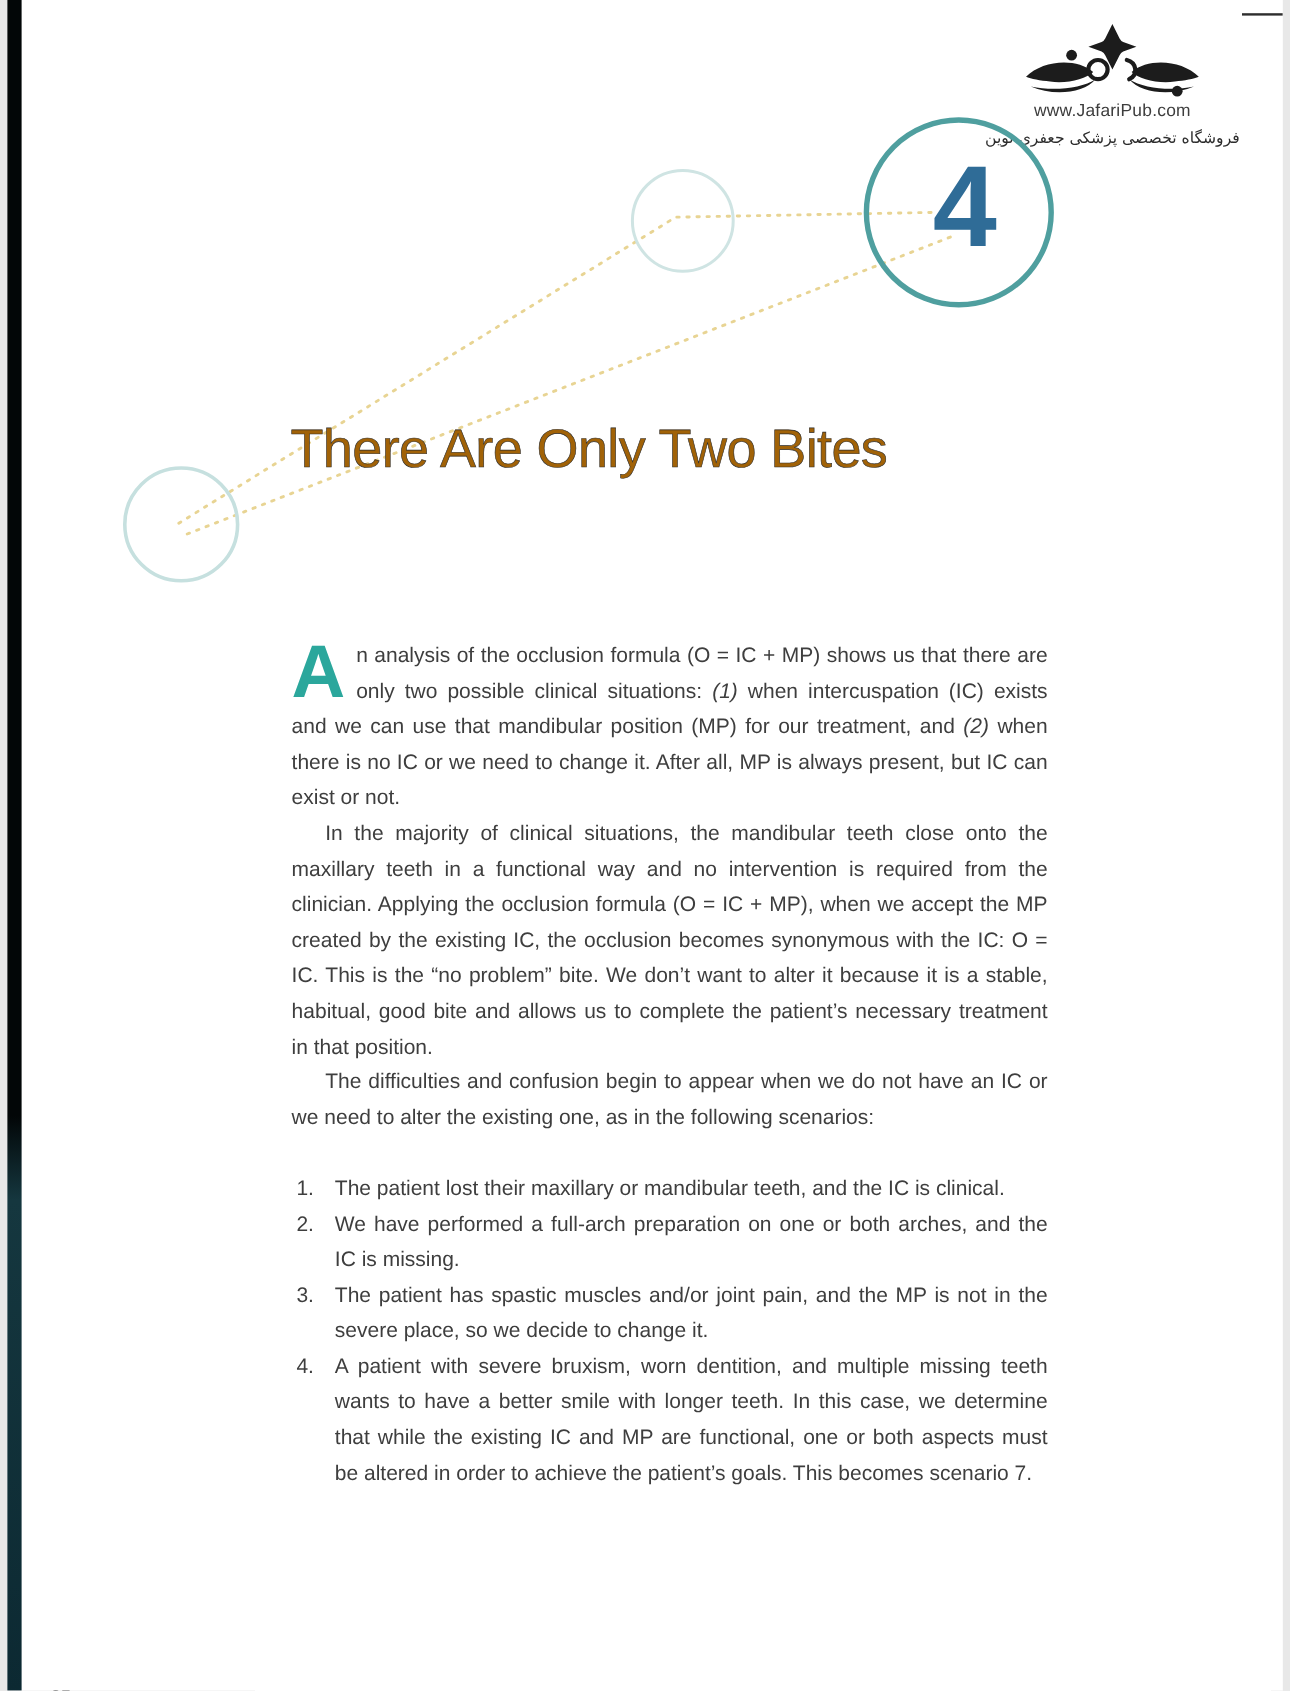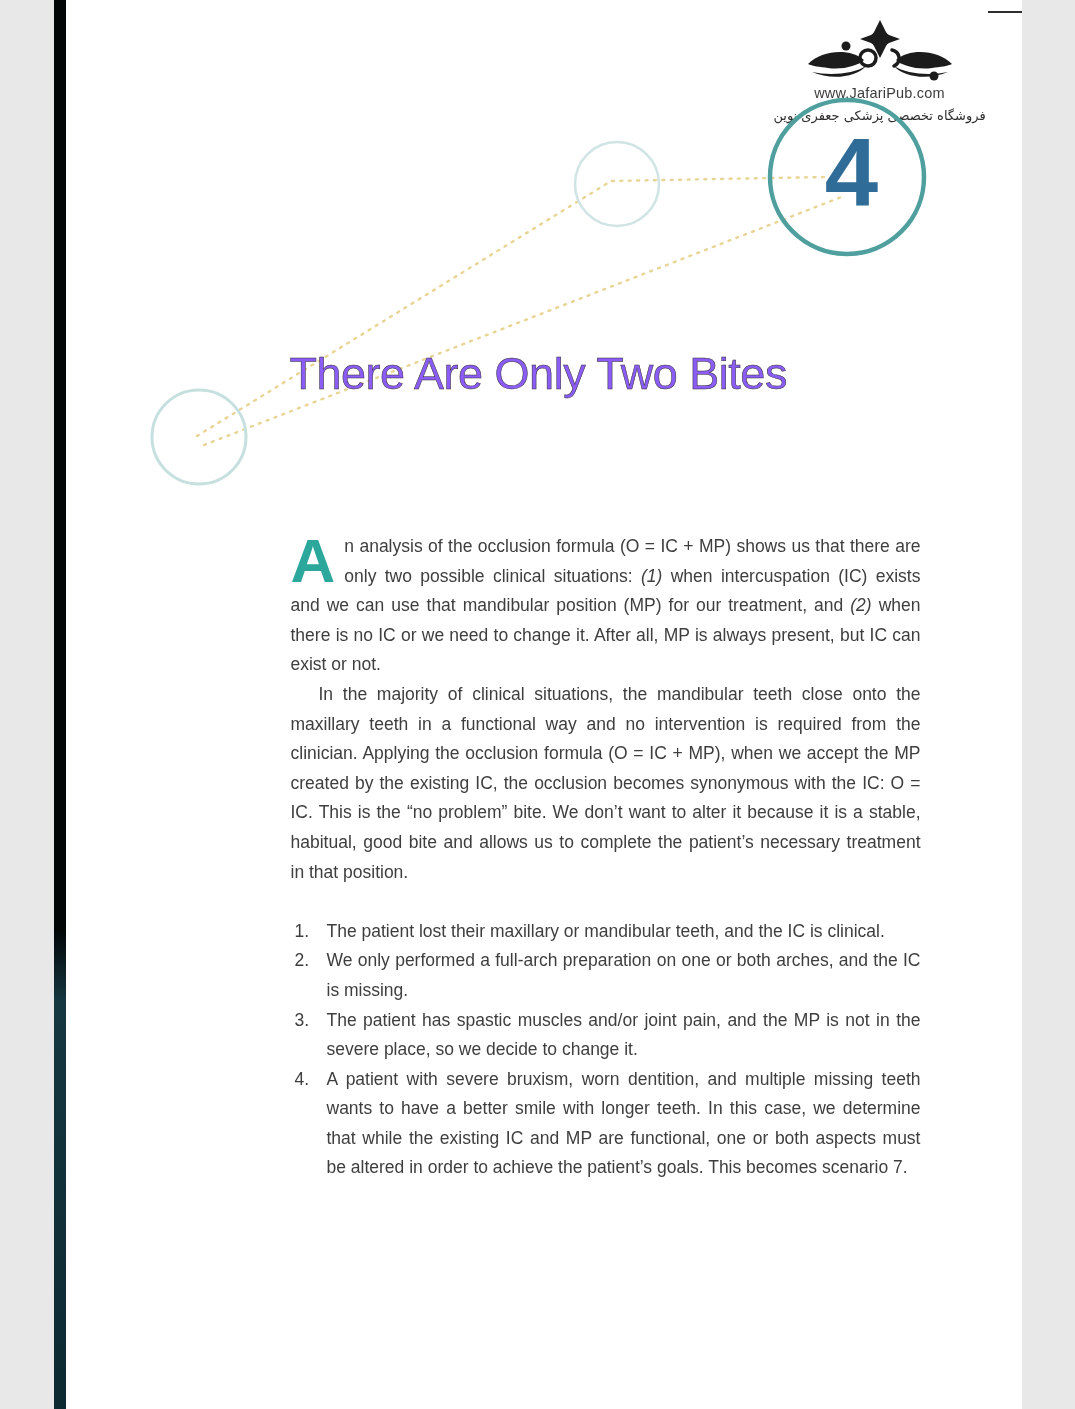--- a/index.html
+++ b/index.html
@@ -1,23 +1,22 @@
 <!DOCTYPE html>
 <html><head>
 <meta charset="utf-8">
 <style>
   html,body{margin:0;padding:0;background:#e8e8e8;}
   .page{
     position:relative;
-    width:940px;height:1409px;
+    width:1063px;height:1409px;
     margin:0 auto;
     background:#ffffff;
     font-family:"Liberation Sans",sans-serif;
     overflow:hidden;
-    padding-left:28px;
   }
   .edge-bar{
     position:absolute;left:0;top:0;width:12px;height:100%;
     background:linear-gradient(180deg,#020607 0%,#020607 66%,#15373f 71%,#0c2932 100%);
   }
   .trim-mark{
     position:absolute;top:11px;right:0;width:34px;height:2px;background:#2e2e2e;
   }
   .brand{
     position:absolute;top:20px;right:34px;width:216px;text-align:center;
@@ -32,21 +31,21 @@
   }
   .deco{position:absolute;left:0;top:0;}
   .chapter-number{
     position:absolute;left:749px;top:118px;width:96px;
     text-align:center;
     font-size:96px;font-weight:bold;color:#2f6c97;
     letter-spacing:-2px;
   }
   .title{
     position:absolute;left:236px;top:348px;width:700px;
-    font-size:45px;font-weight:500;color:#8b5cf6;
+    font-size:45px;font-weight:500;color:#a16207;
     letter-spacing:-0.5px;margin:0;
     -webkit-text-stroke:0.5px #2d2d2d;
   }
   .content{
     position:absolute;left:237px;top:532px;width:630px;
     font-size:17.5px;line-height:29.6px;color:#3e3e3e;
     text-align:justify;
   }
   .content p{margin:0;}
   .indent{text-indent:28px;}
@@ -104,29 +103,30 @@
     <circle cx="793" cy="177" r="77" fill="none" stroke="#4f9f9f" stroke-width="4.5"></circle>
   </svg>
 
   <div class="chapter-number">4</div>
 
   <h1 class="title">There Are Only Two Bites</h1>
 
   <div class="content">
     <p><span class="dropcap">A</span><span><span>n analysis of the occlusion formula (O = IC + MP) shows us that there are only two possible clinical situations: </span><span class="it">(1)</span><span> when intercuspation (IC) exists and we can use that mandibular position (MP) for our treatment, and </span><span class="it">(2)</span><span> when there is no IC or we need to change it. After all, MP is always present, but IC can exist or not.</span></span></p>
     <p class="indent">In the majority of clinical situations, the mandibular teeth close onto the maxillary teeth in a functional way and no intervention is required from the clinician. Applying the occlusion formula (O = IC + MP), when we accept the MP created by the existing IC, the occlusion becomes synonymous with the IC: O = IC. This is the “no problem” bite. We don’t want to alter it because it is a stable, habitual, good bite and allows us to complete the patient’s necessary treatment in that position.</p>
+    <p class="indent">The difficulties and confusion begin to appear when we do not have an IC or we need to alter the existing one, as in the following scenarios:</p>
 
     <div class="list">
         <div class="li">
           <div class="num">1.</div>
           <div class="txt">The patient lost their maxillary or mandibular teeth, and the IC is clinical.</div>
         </div>
         <div class="li">
           <div class="num">2.</div>
-          <div class="txt">We only performed a full-arch preparation on one or both arches, and the IC is missing.</div>
+          <div class="txt">We have performed a full-arch preparation on one or both arches, and the IC is missing.</div>
         </div>
         <div class="li">
           <div class="num">3.</div>
           <div class="txt">The patient has spastic muscles and/or joint pain, and the MP is not in the severe place, so we decide to change it.</div>
         </div>
         <div class="li">
           <div class="num">4.</div>
           <div class="txt">A patient with severe bruxism, worn dentition, and multiple missing teeth wants to have a better smile with longer teeth. In this case, we determine that while the existing IC and MP are functional, one or both aspects must be altered in order to achieve the patient’s goals. This becomes scenario 7.</div>
         </div>
       </div>

